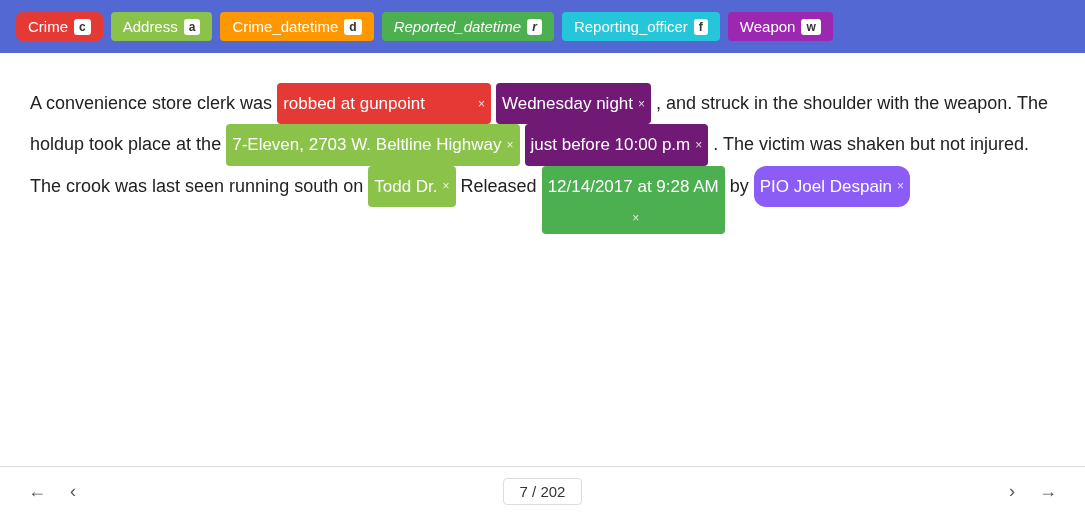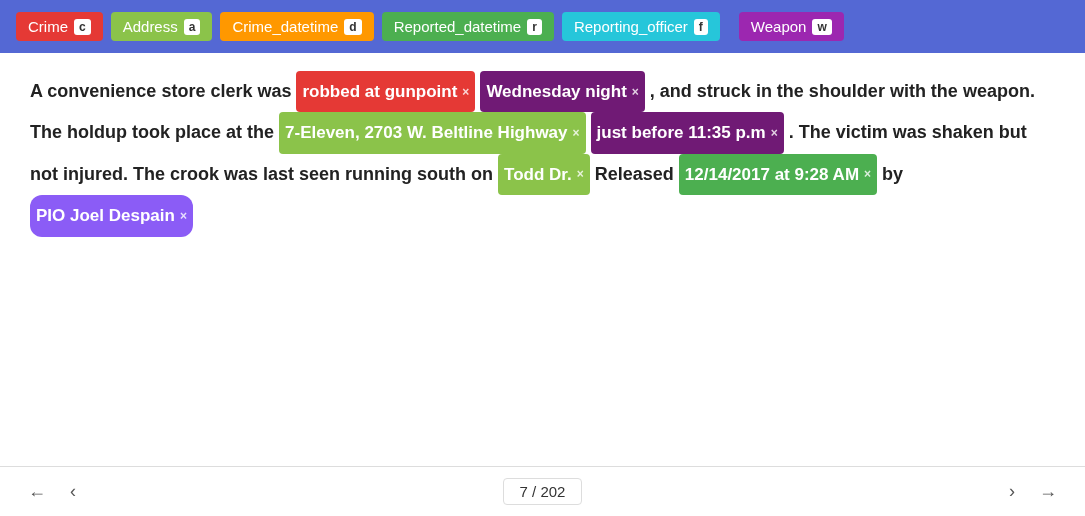--- a/index.html
+++ b/index.html
@@ -30,58 +30,57 @@
 
     .tag-btn .shortcut {
       background: #fff;
       color: #333;
       border-radius: 3px;
       padding: 1px 5px;
       font-size: 12px;
       font-weight: bold;
     }
 
-    .tag-crime { background: #e53935; }
+    .tag-crime { background: #e53935; border-radius: 7px; }
     .tag-address { background: #8bc34a; color: #fff; padding-left: 12px; }
     .tag-crime-datetime { background: #ff9800; }
-    .tag-reported-datetime { background: #4caf50; }
+    .tag-reported-datetime { background: #4caf50; font-style: italic; }
     .tag-reporting-officer { background: #26c6da; color: #fff; text-align: right; }
-    .tag-weapon { background: #9c27b0; margin-left: 11px; }
+    .tag-weapon { background: #9c27b0; }
 
     
     .content-area {
       flex: 1;
-      padding: 18px 30px 10px 30px;
+      padding: 30px 30px 10px 30px;
       font-size: 18px;
       line-height: 2.2;
       color: #222;
-      font-weight: bold;
     }
 
     .highlighted {
       display: inline-flex;
       align-items: center;
       border-radius: 4px;
       padding: 2px 6px;
       color: #fff;
       font-size: 17px;
       white-space: nowrap;
     }
 
     .highlighted .x-btn {
       margin-left: 5px;
       font-size: 12px;
       cursor: pointer;
       opacity: 0.8;
     }
 
-    .hl-crime { background: #e53935; }
+    .hl-crime { background: #e53935; gap: 48px; }
     .hl-datetime { background: #701a75; text-align: center; }
     .hl-address { background: #8bc34a; }
-    .hl-reported { background: #4caf50; }
+    .hl-reported { background: #4caf50; flex-direction: column; }
     .hl-reporting { background: #8b5cf6; border-radius: 12px; }
 
     
     .footer {
       border-top: 1px solid #ddd;
       padding: 10px 20px;
       display: flex;
       align-items: center;
       justify-content: space-between;
       background: #fff;
@@ -157,21 +156,21 @@
       <span class="x-btn">×</span>
     </span>
     <span>, and struck in the shoulder with the weapon. The holdup took place at the</span>
     <span> </span>
     <span class="highlighted hl-address">
       <span>7-Eleven, 2703 W. Beltline Highway</span>
       <span class="x-btn">×</span>
     </span>
     <span> </span>
     <span class="highlighted hl-datetime">
-      <span>just before 11:35 p.m</span>
+      <span>just before 10:00 p.m</span>
       <span class="x-btn">×</span>
     </span>
     <span>. The victim was shaken but not injured. The crook was last seen running south on</span>
     <span> </span>
     <span class="highlighted hl-address">
       <span>Todd Dr.</span>
       <span class="x-btn">×</span>
     </span>
     <span> </span>
     <span>Released</span>

